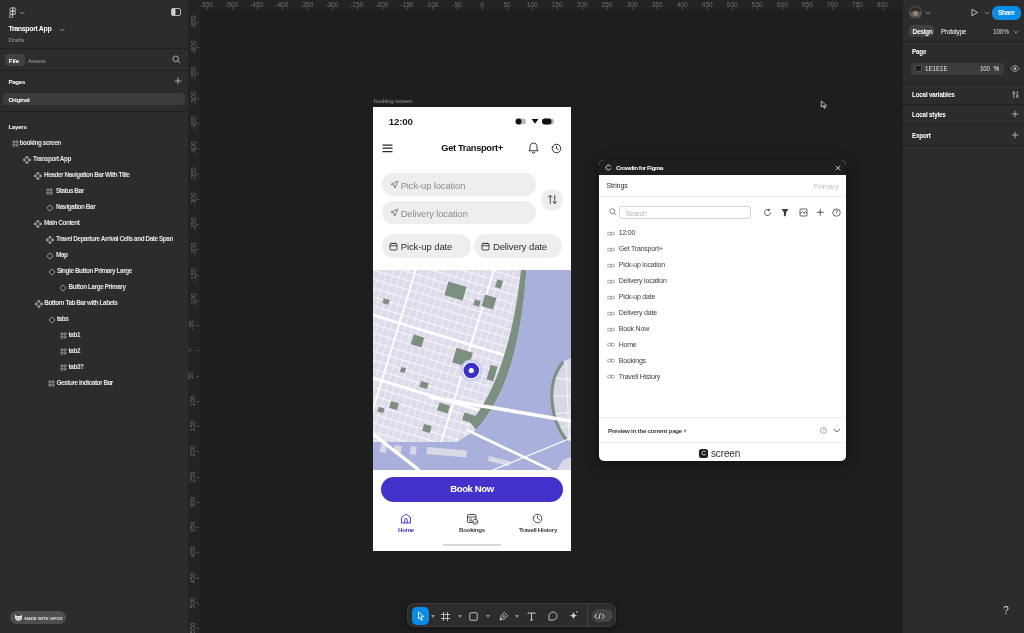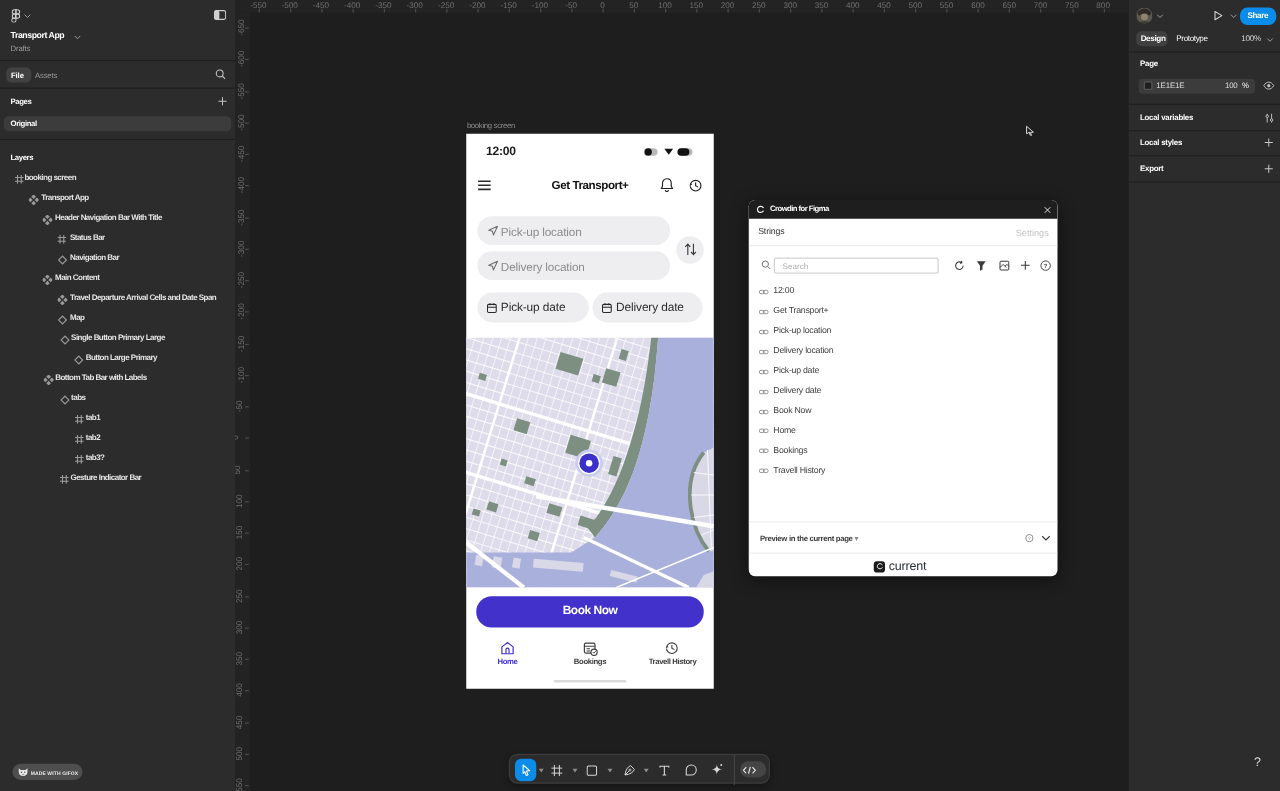--- a/index.html
+++ b/index.html
@@ -375,21 +375,21 @@
   <div class="titlebar">
     <svg class="abs" style="left:6px;top:4px" width="7" height="7" viewBox="0 0 14 14">
       <path d="M11.5 5 C11 3.5 9.3 2.2 7 2.2 C4 2.2 2 4.4 2 7 C2 9.6 4 11.8 7 11.8 C9.3 11.8 11 10.5 11.5 9" fill="none" stroke="#fff" stroke-width="1.8"></path>
     </svg>
     <span class="abs" style="left:17px;top:3.5px;color:#fff;font-size:6.2px;font-weight:700;letter-spacing:-0.45px">Crowdin for Figma</span>
     <svg class="abs" style="left:236px;top:4.5px" width="6" height="6" viewBox="0 0 12 12">
       <path d="M1.5 1.5 L10.5 10.5 M10.5 1.5 L1.5 10.5" stroke="#fff" stroke-width="1.4"></path>
     </svg>
   </div>
   <div class="abs" style="left:7.5px;top:21.5px;color:#2f2f2f;font-size:7px;font-weight:500;letter-spacing:-0.1px">Strings</div>
-  <div class="abs" style="right:7px;top:21.5px;color:#c2c2c2;font-size:7.3px">Settings</div>
+  <div class="abs" style="right:7px;top:21.5px;color:#c2c2c2;font-size:7.3px">Primary</div>
   <div class="abs" style="left:0;top:35.5px;width:100%;height:1px;background:#ededed"></div>
   <svg class="abs" style="left:9.5px;top:48px" width="8" height="8" viewBox="0 0 16 16">
     <circle cx="6.5" cy="6.5" r="5" fill="none" stroke="#6e6e6e" stroke-width="1.6"></circle>
     <path d="M10.5 10.5 L14.5 14.5" stroke="#6e6e6e" stroke-width="1.6"></path>
   </svg>
   <div class="abs" style="left:20px;top:46px;width:132px;height:12.5px;border:1px solid #d4d4d4;border-radius:2px">
     <span style="position:absolute;left:6px;top:2.5px;color:#b0b0b0;font-size:6.5px">Search</span>
   </div>
 
   <svg class="abs" style="left:164px;top:47.5px" width="9" height="9" viewBox="0 0 18 18">
@@ -490,21 +490,21 @@
     <text x="7" y="10" text-anchor="middle" font-size="7.5" fill="#777" font-family="Liberation Sans">?</text>
   </svg>
   <svg class="abs" style="left:234px;top:267.5px" width="7.5" height="5" viewBox="0 0 15 10">
     <path d="M1.5 2 L7.5 8 L13.5 2" fill="none" stroke="#333" stroke-width="1.7"></path>
   </svg>
   <div class="abs" style="left:0;top:282px;width:100%;height:1px;background:#ededed"></div>
   <div class="abs" style="left:100px;top:288.5px;width:9px;height:9px;background:#1b1b1b;border-radius:2.5px"></div>
   <svg class="abs" style="left:101.5px;top:290px" width="6" height="6" viewBox="0 0 14 14">
     <path d="M11.5 5 C11 3.5 9.3 2.2 7 2.2 C4 2.2 2 4.4 2 7 C2 9.6 4 11.8 7 11.8 C9.3 11.8 11 10.5 11.5 9" fill="none" stroke="#fff" stroke-width="1.8"></path>
   </svg>
-  <div class="abs" style="left:112px;top:287.5px;color:#2b3038;font-size:10px;font-weight:500;letter-spacing:-0.15px">current</div>
+  <div class="abs" style="left:112px;top:287.5px;color:#2b3038;font-size:10px;font-weight:500;letter-spacing:-0.15px">screen</div>
 </div>
 
 <div id="lsb">
 
   <svg class="abs" style="left:9px;top:6.5px" width="7.5" height="11.5" viewBox="0 0 15 23">
     <g fill="none" stroke="#d0d0d0" stroke-width="1.7">
     <path d="M7.5 1.5 H10 A3.4 3.4 0 0 1 10 8.3 H7.5 Z"></path>
     <path d="M7.5 1.5 H5 A3.4 3.4 0 0 0 5 8.3 H7.5 Z"></path>
     <circle cx="10" cy="11.7" r="3.4"></circle>
     <path d="M7.5 8.3 H5 A3.4 3.4 0 0 0 5 15.1 H7.5 Z"></path>

